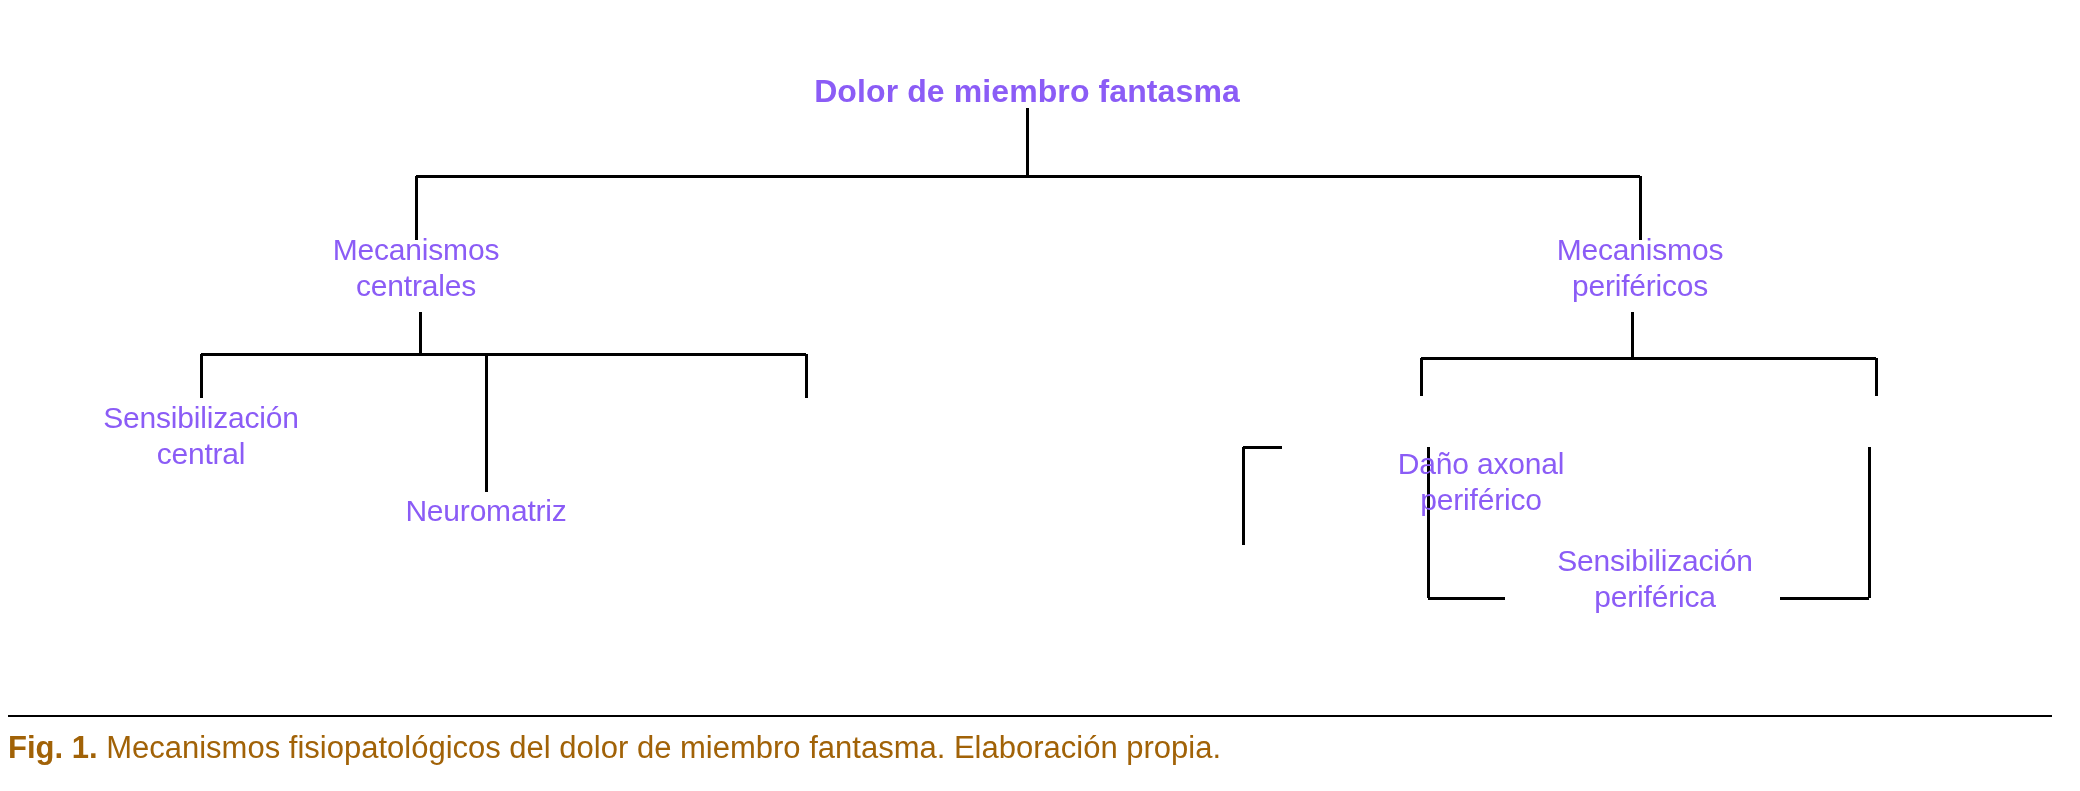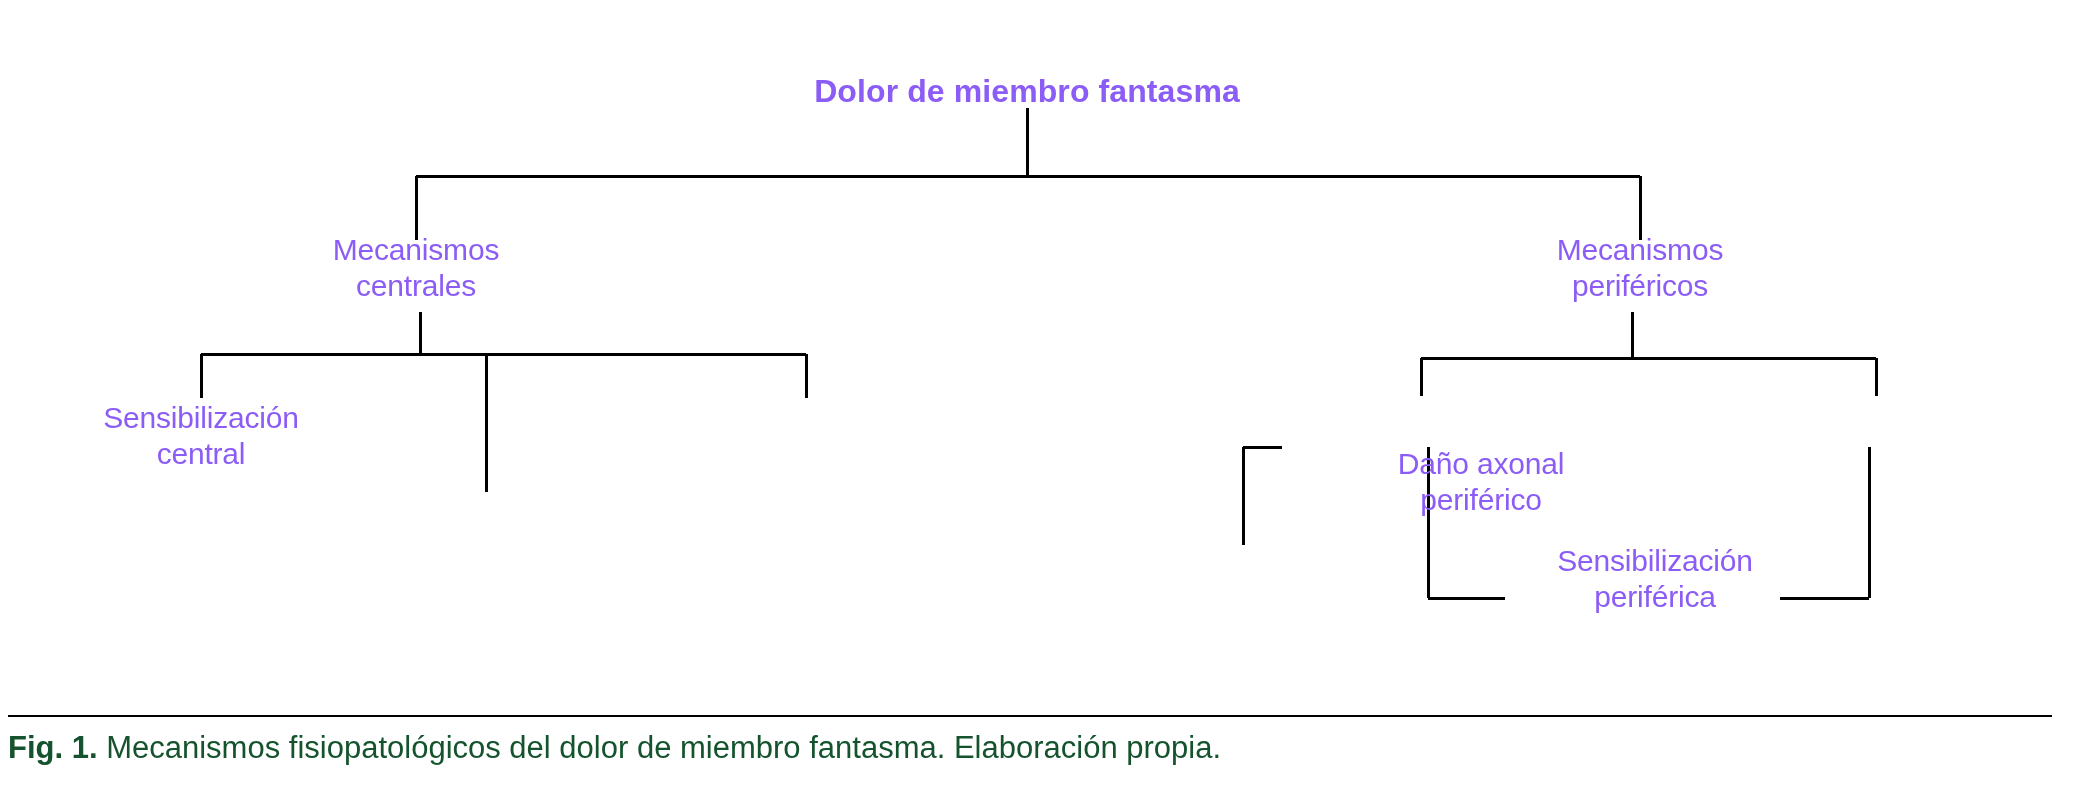--- a/index.html
+++ b/index.html
@@ -53,21 +53,21 @@
   }
   .caption {
     position: absolute;
     left: 8px;
     top: 729px;
     width: 2044px;
     font-family: "Liberation Sans Narrow", "Liberation Sans", sans-serif;
     font-stretch: condensed;
     font-size: 31px;
     line-height: 1.25;
-    color: #14532d;
+    color: #a16207;
     white-space: nowrap;
   }
   .caption .caption-label {
     font-weight: bold;
   }
 </style>
 </head>
 <body>
 
 <div id="figure-root">
@@ -116,20 +116,21 @@
 
   <div class="node" style="left: 216px; top: 232px; width: 400px;">Mecanismos
 centrales</div>
 
   <div class="node" style="left: 1440px; top: 232px; width: 400px;">Mecanismos
 periféricos</div>
 
   <div class="node" style="left: 21px; top: 400px; width: 360px;">Sensibilización
 central</div>
 
+  <div class="node" style="left: 306px; top: 493px; width: 360px;">Neuromatriz</div>
 
 
   <div class="node" style="left: 1301px; top: 400px; width: 360px; margin-top: 46px;">Daño axonal
 periférico</div>
 
 
 
   <div class="node" style="left: 1475px; top: 543px; width: 360px;">Sensibilización
 periférica</div>
 

